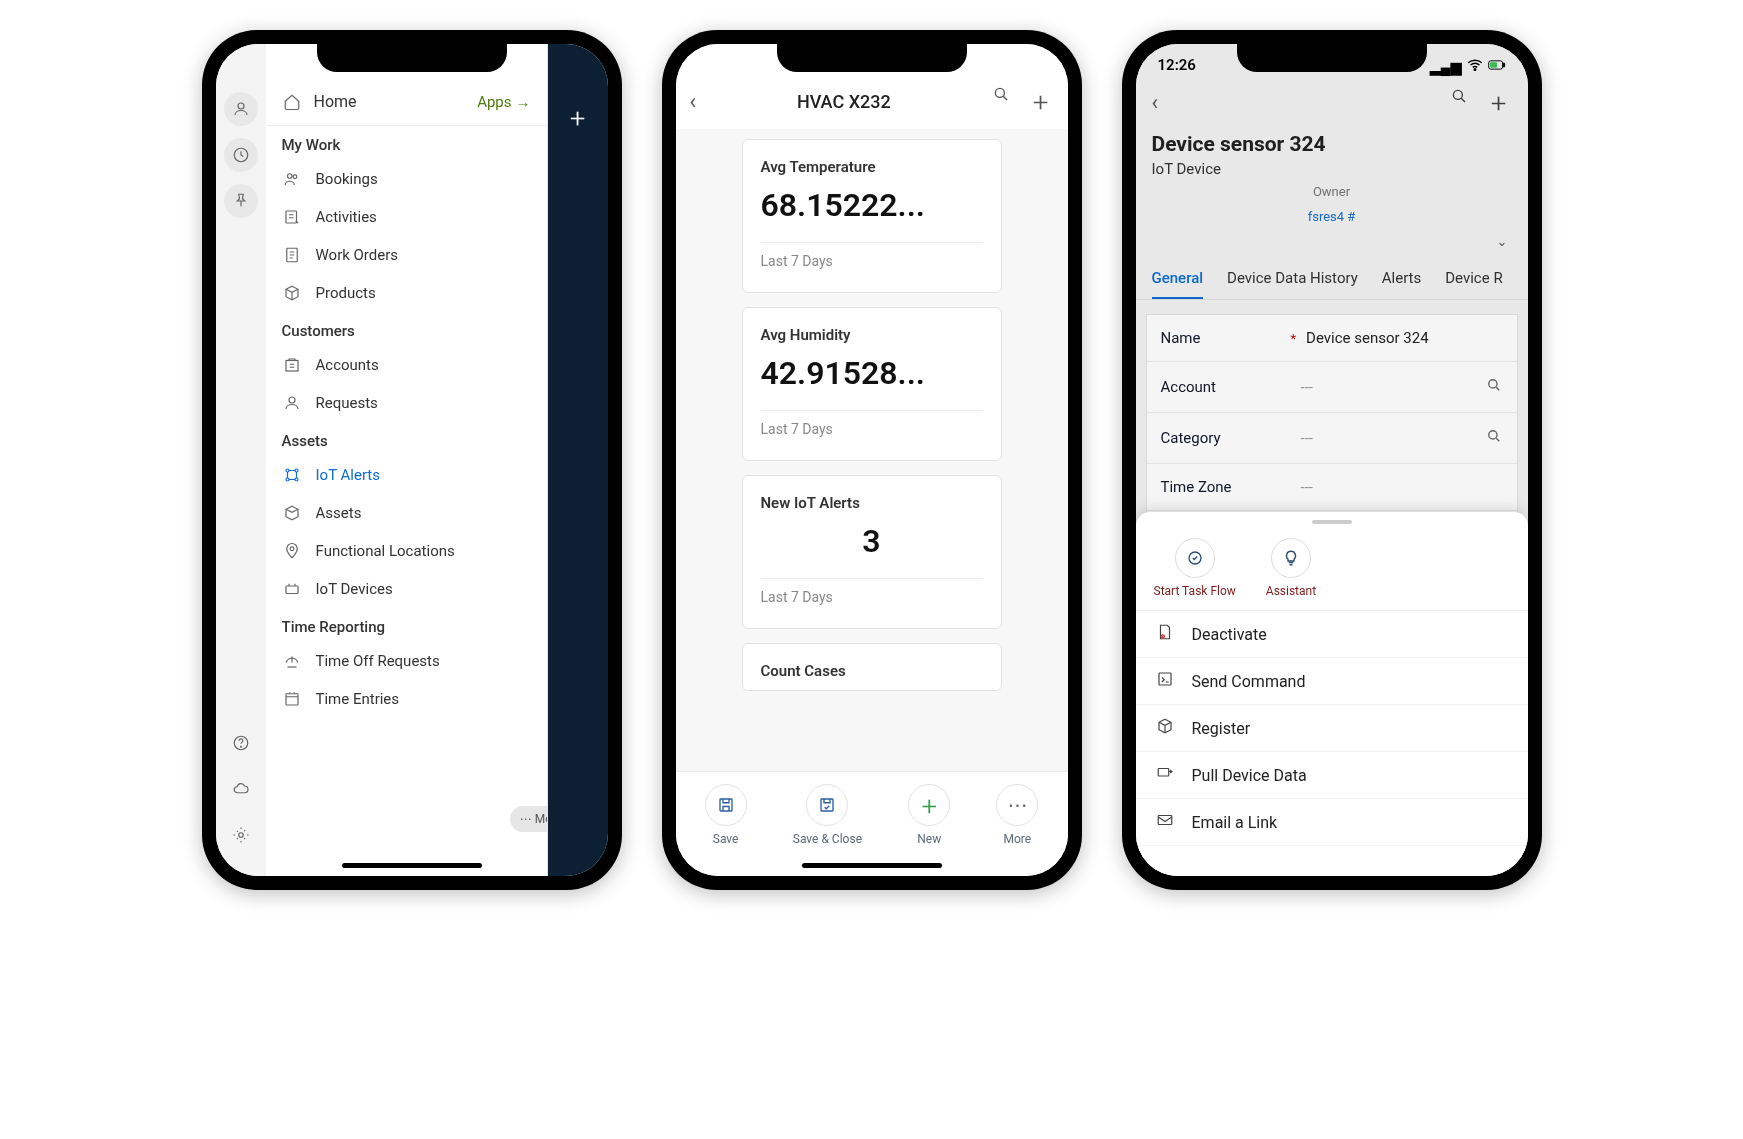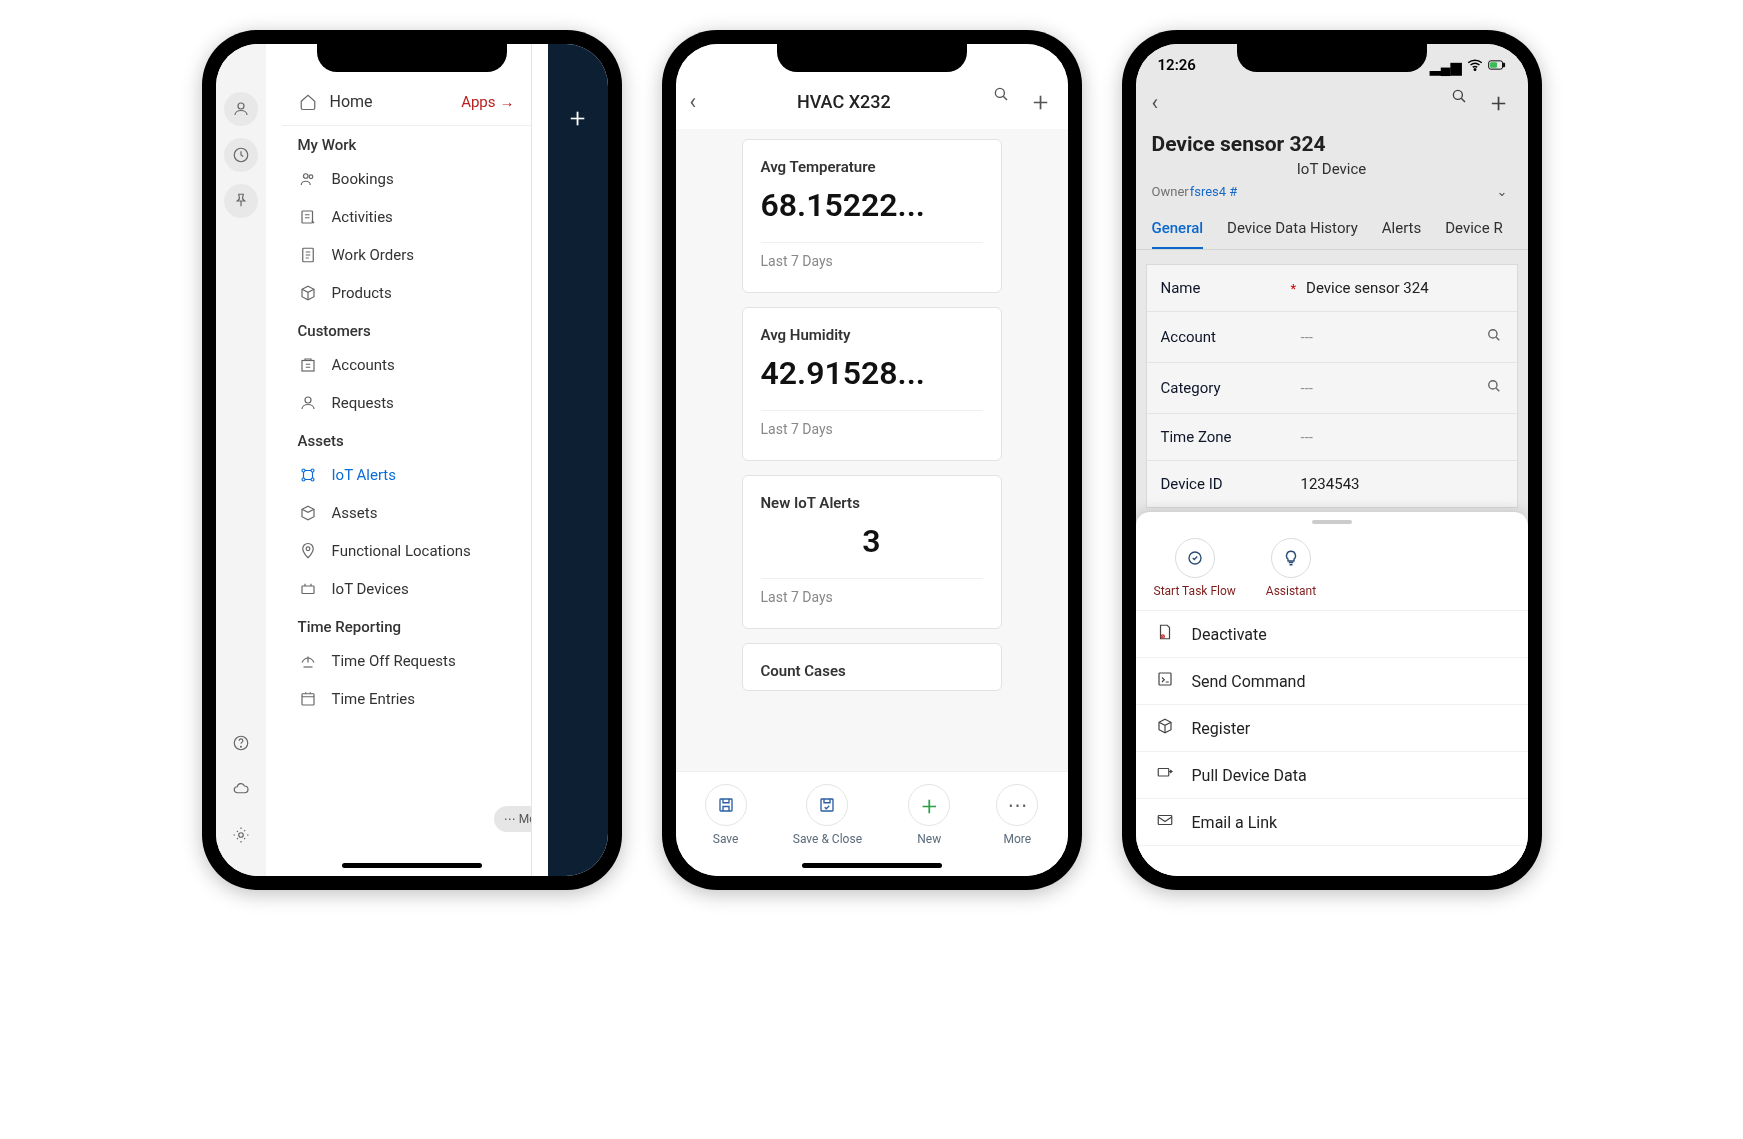--- a/index.html
+++ b/index.html
@@ -46,21 +46,21 @@
     left: 50%;
     transform: translateX(-50%);
     width: 140px;
     height: 5px;
     background: #000;
     border-radius: 3px;
     z-index: 200;
   }
 
   
-  .p1-layout { display: flex; height: 100%; gap: 16px; }
+  .p1-layout { display: flex; height: 100%; }
   .p1-rail {
     width: 50px;
     background: #f4f4f4;
     display: flex;
     flex-direction: column;
     align-items: center;
     padding-top: 48px;
     gap: 12px;
   }
   .p1-rail-icon {
@@ -79,21 +79,21 @@
     border-right: 1px solid #e5e5e5;
     position: relative;
   }
   .p1-home-row {
     display: flex; align-items: center; justify-content: space-between;
     padding: 14px 16px;
     border-bottom: 1px solid #eee;
     margin-top: 34px;
   }
   .p1-home-left { display:flex; align-items:center; gap:12px; color:#333; font-size:16px; }
-  .p1-apps { color:#b91c1c; font-size:15px; display:flex; align-items:center; gap:4px; }
+  .p1-apps { color:#4d7c0f; font-size:15px; display:flex; align-items:center; gap:4px; }
   .p1-section {
     padding: 10px 16px 6px;
     color:#333; font-size:15px; font-weight:500;
   }
   .p1-item {
     display:flex; align-items:center; gap:14px;
     padding: 10px 16px;
     color:#333; font-size:15px;
   }
   .p1-item.active { color:#0b6dd6; }
@@ -155,22 +155,22 @@
 
   
   .p3-screen { background:#f2f2f2; height:100%; position:relative; }
   .p3-status { display:flex; justify-content:space-between; padding:12px 22px 0; font-size:15px; font-weight:600; }
   .p3-status-right { display:flex; gap:4px; align-items:center; font-size:14px; }
   .p3-header { display:flex; justify-content:space-between; align-items:center; padding:8px 16px; }
   .p3-header-icons { display:flex; gap:18px; color:#444; font-size:22px; }
   .p3-back { color:#555; font-size:22px; }
   .p3-title-block { padding:4px 16px 10px; }
   .p3-title { font-size:21px; font-weight:700; color:#222; }
-  .p3-subtitle { font-size:15px; color:#333; margin-top:4px;text-align:center; }
-  .p3-owner-row { display:flex; gap:1px; margin-top:6px; font-size:13px; }
+  .p3-subtitle { font-size:15px; color:#333; margin-top:4px; }
+  .p3-owner-row { display:flex; align-items:center; gap:10px; margin-top:6px; font-size:13px;flex-direction:column; }
   .p3-owner-label { color:#777; }
   .p3-owner-val { color:#1a6fd0; }
   .p3-chevron { margin-left:auto; color:#555; margin-right:4px; }
   .p3-tabs { display:flex; gap:24px; padding:0 16px; border-bottom:1px solid #ddd; font-size:15px; overflow:hidden; white-space:nowrap; }
   .p3-tab { padding:10px 0; color:#333; }
   .p3-tab.active { color:#0b6dd6; border-bottom:2px solid #0b6dd6; font-weight:500; }
   .p3-form { margin:14px 10px 0; background:#fff; border:1px solid #e2e2e2; }
   .p3-field { display:flex; align-items:center; padding:14px 14px; border-bottom:1px solid #eee; font-size:15px; }
   .p3-field:last-child { border-bottom:none; }
   .p3-field-label { width:140px; color:#0f172a; }

